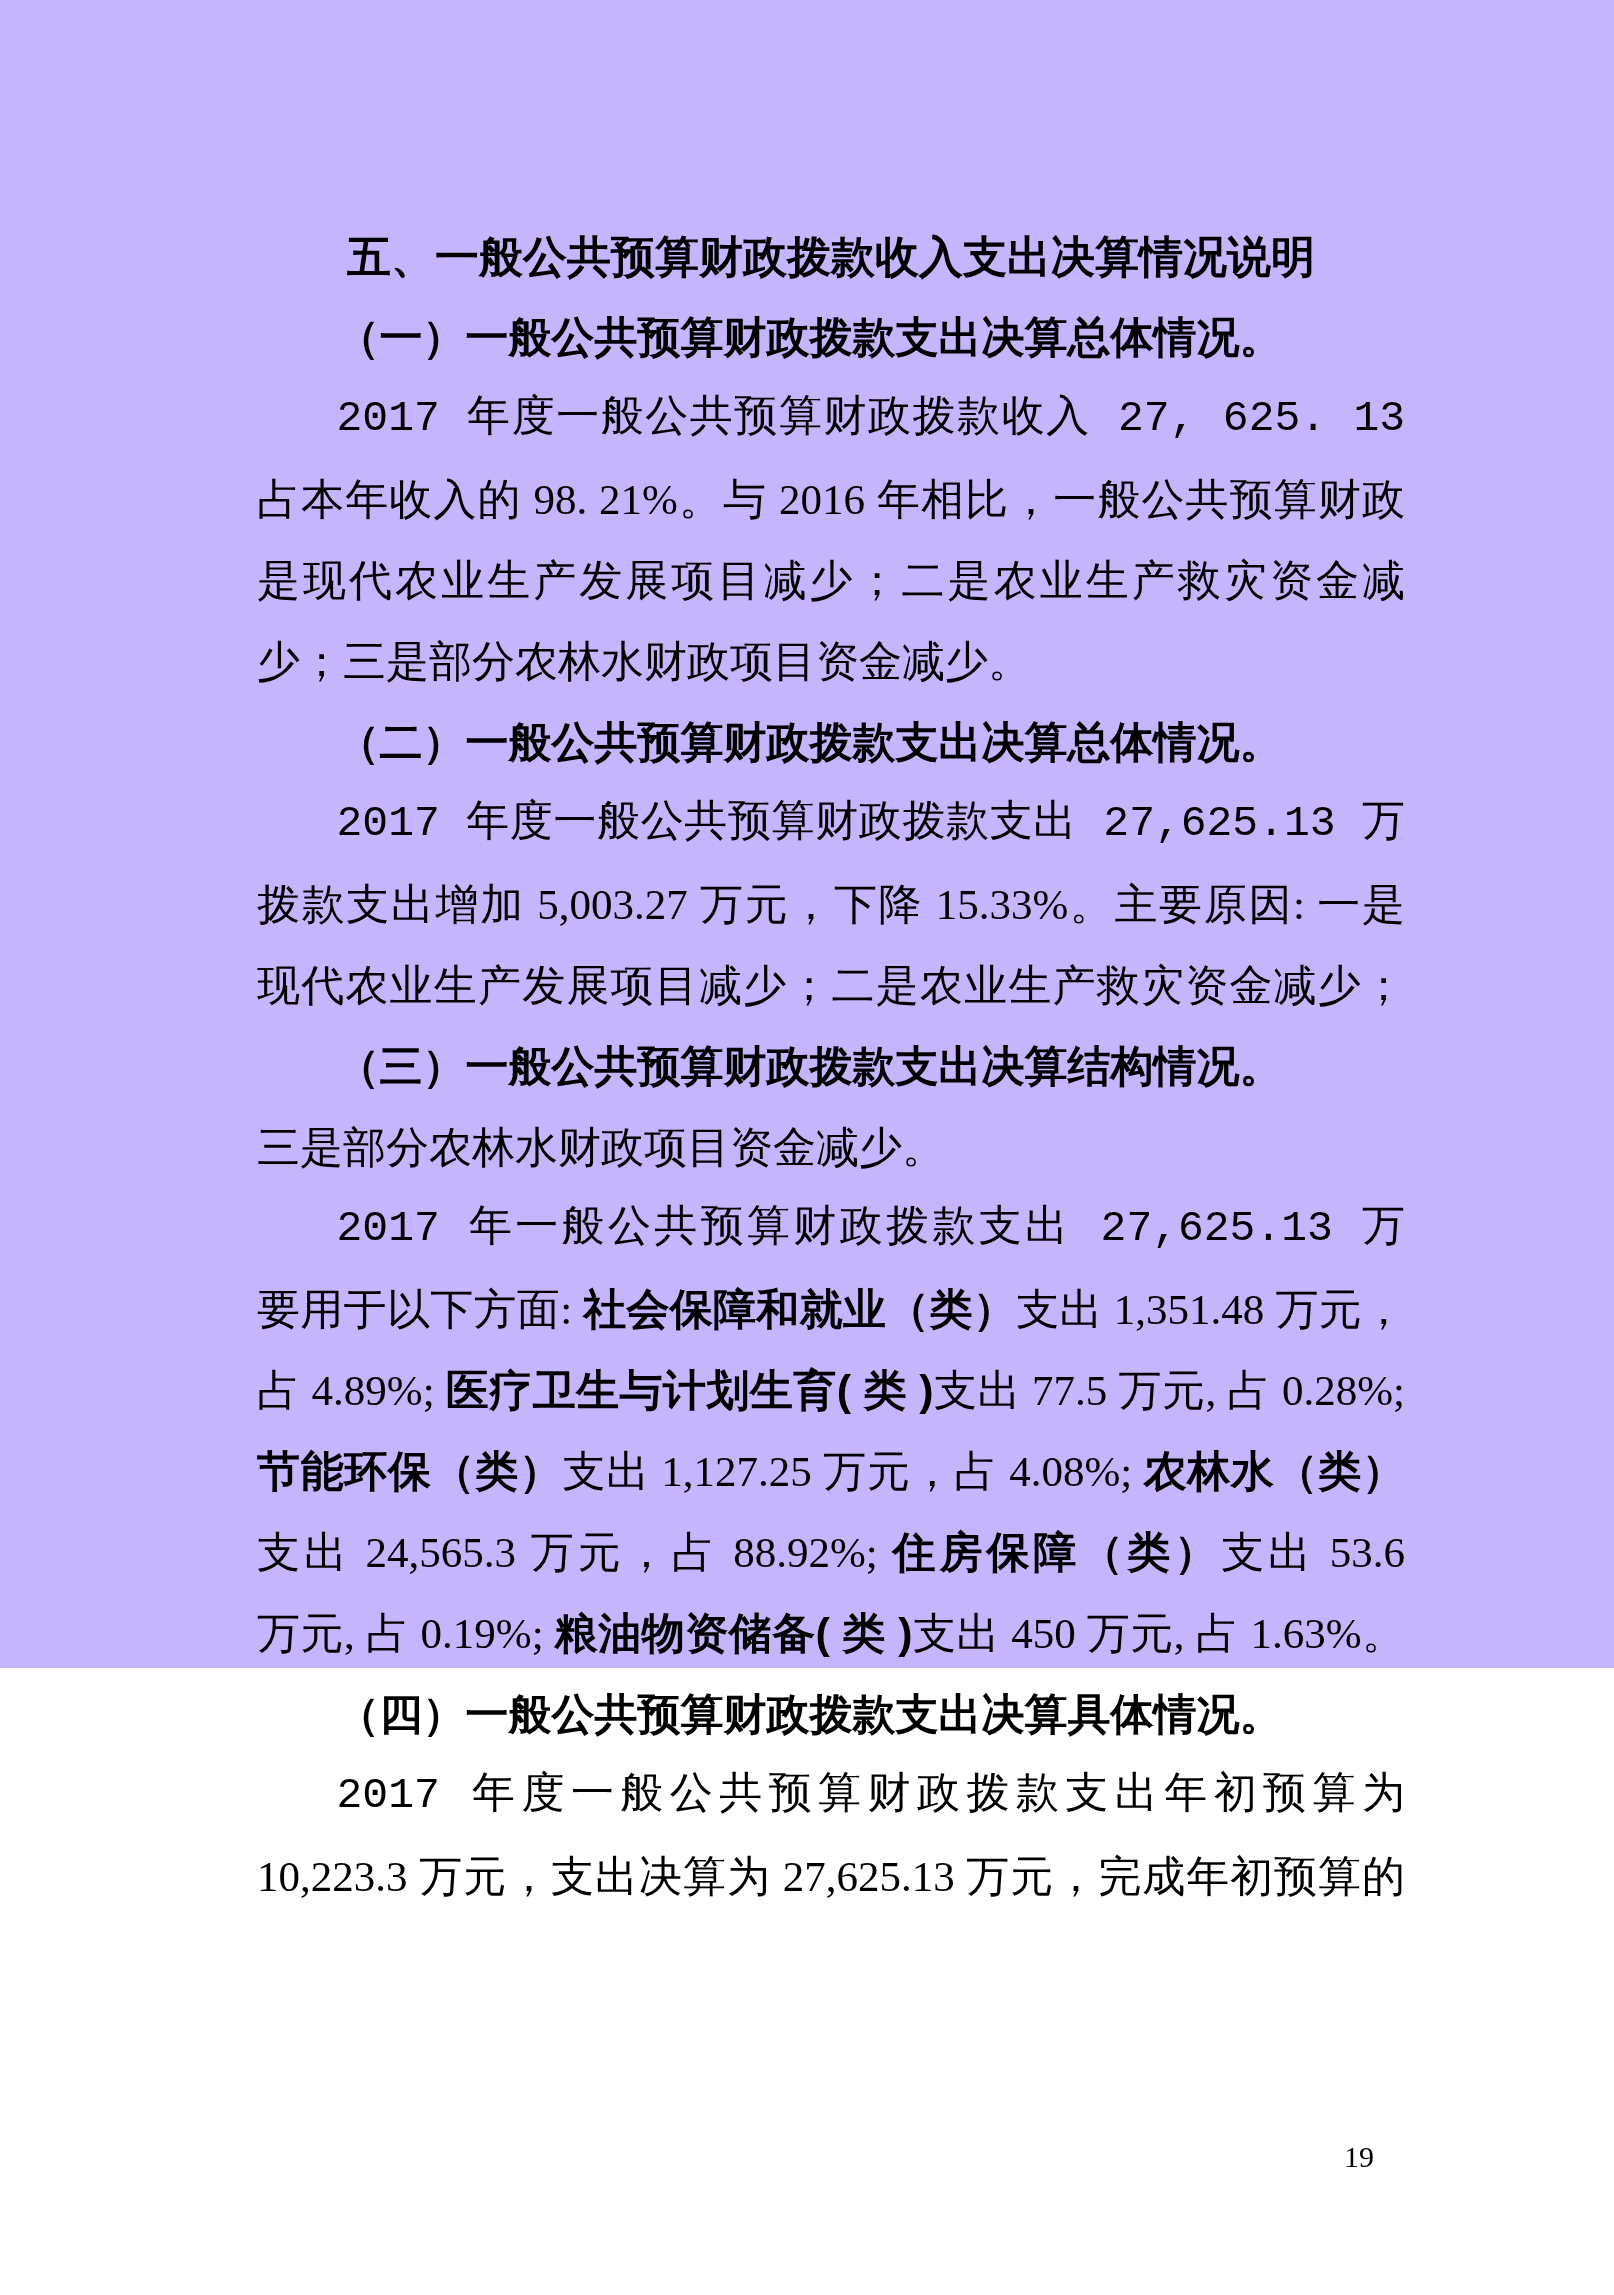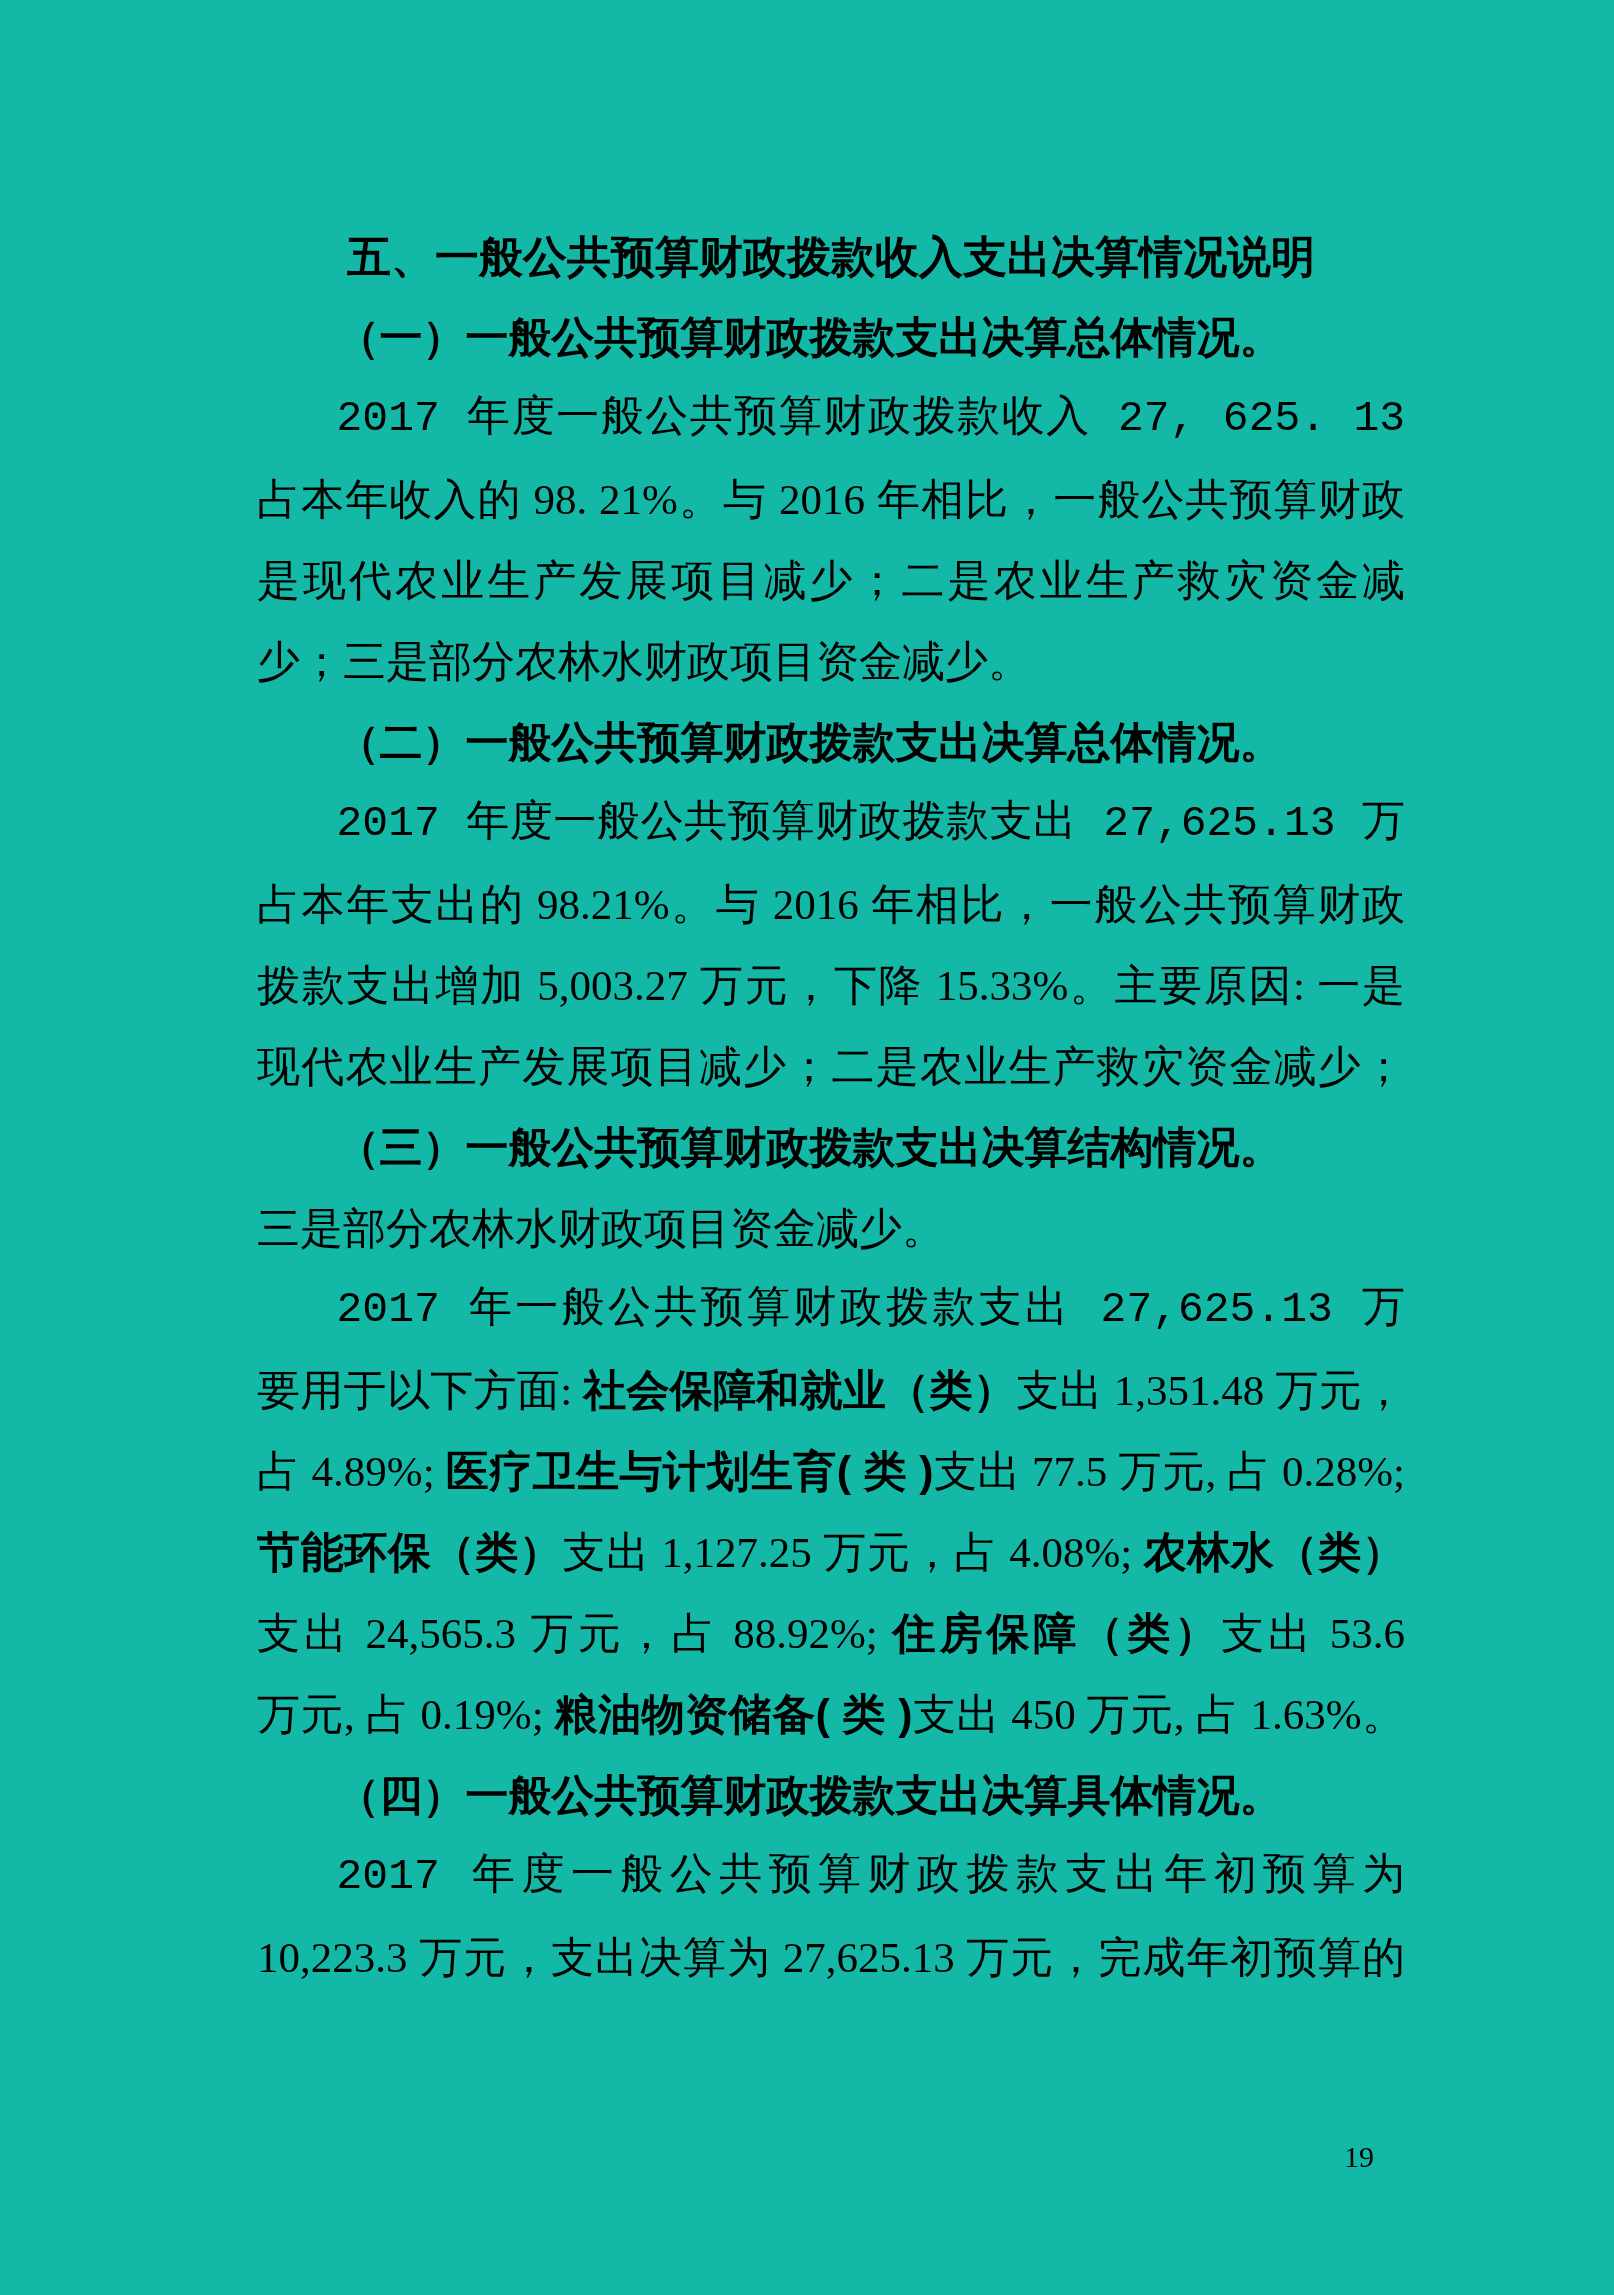--- a/index.html
+++ b/index.html
@@ -10,22 +10,22 @@
   body {
     width: 1615px;
     height: 2295px;
     position: relative;
     color: #000000;
   }
   .page {
     position: absolute;
     left: 0; top: 0;
     width: 1615px;
-    height: 2295px;
-    background: #14b8a6;
+    height: 1668px;
+    background: #c4b5fd;
   }
   .content {
     position: absolute;
     left: 257px;
     top: 216px;
     width: 1148px;
   }
   .line {
     height: 81px;
     line-height: 81px;
@@ -77,21 +77,20 @@
 <div class="page">
   <div class="content">
       <div class="line title"><span class="b">五、一般公共预算财政拨款收入支出决算情况说明</span></div>
       <div class="line heading indent"><span class="b">（一）一般公共预算财政拨款支出决算总体情况。</span></div>
       <div class="line indent j"><span>2017 年度一般公共预算财政拨款收入 27, 625. 13 万元，</span></div>
       <div class="line j"><span>占本年收入的 98. 21%。与 2016 年相比，一般公共预算财政</span></div>
       <div class="line j"><span>是现代农业生产发展项目减少；二是农业生产救灾资金减</span></div>
       <div class="line"><span>少；三是部分农林水财政项目资金减少。</span></div>
       <div class="line heading indent"><span class="b">（二）一般公共预算财政拨款支出决算总体情况。</span></div>
       <div class="line indent j"><span>2017 年度一般公共预算财政拨款支出 27,625.13 万元，</span></div>
-      <div class="line j"><span>占本年支出的 98.21%。与 2016 年相比，一般公共预算财政</span></div>
       <div class="line j"><span>拨款支出增加 5,003.27 万元，下降 15.33%。主要原因: 一是</span></div>
       <div class="line j"><span>现代农业生产发展项目减少；二是农业生产救灾资金减少；</span></div>
       <div class="line heading indent"><span class="b">（三）一般公共预算财政拨款支出决算结构情况。</span></div>
       <div class="line"><span>三是部分农林水财政项目资金减少。</span></div>
       <div class="line indent j"><span>2017 年一般公共预算财政拨款支出 27,625.13 万元，主</span></div>
       <div class="line j"><span>要用于以下方面: </span><span class="b">社会保障和就业（类）</span><span>支出 1,351.48 万元，</span></div>
       <div class="line j"><span>占 4.89%; </span><span class="b">医疗卫生与计划生育( 类 )</span><span>支出 77.5 万元, 占 0.28%;</span></div>
       <div class="line j"><span class="b">节能环保（类）</span><span>支出 1,127.25 万元，占 4.08%; </span><span class="b">农林水（类）</span></div>
       <div class="line j"><span>支出 24,565.3 万元，占 88.92%; </span><span class="b">住房保障（类）</span><span>支出 53.6</span></div>
       <div class="line j"><span>万元, 占 0.19%; </span><span class="b">粮油物资储备( 类 )</span><span>支出 450 万元, 占 1.63%。</span></div>

